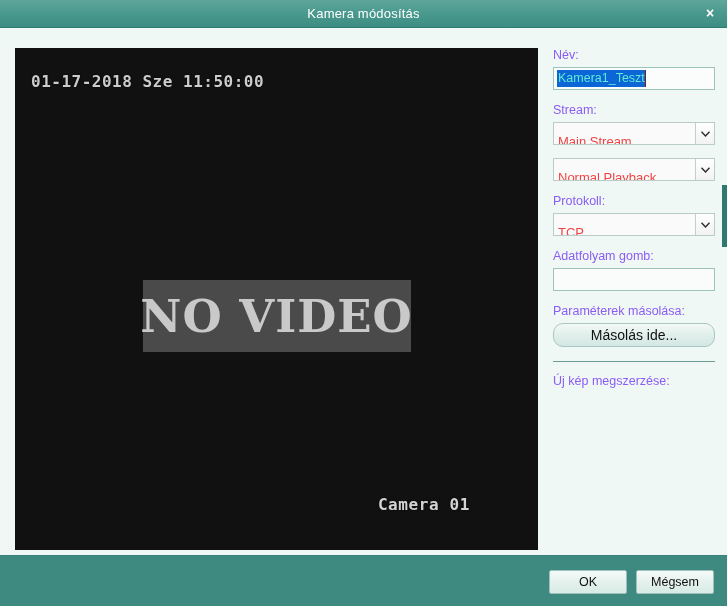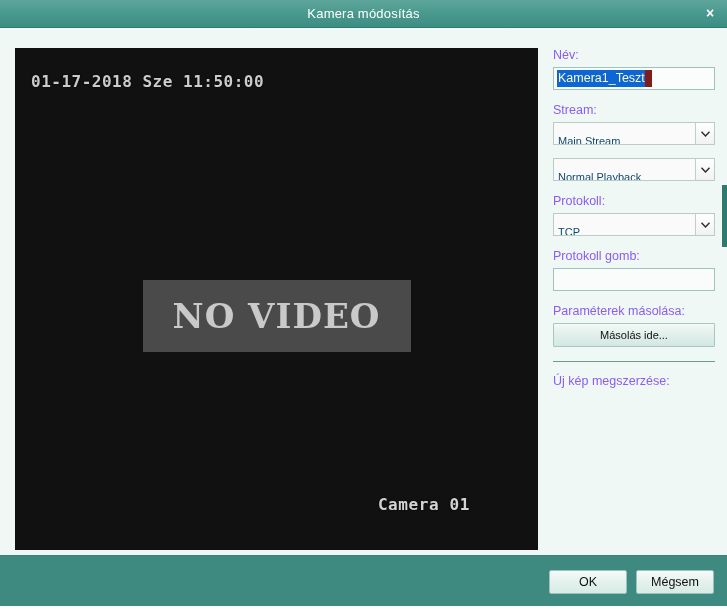--- a/index.html
+++ b/index.html
@@ -109,21 +109,21 @@
     background: #4a4a4a;
     display: flex;
     align-items: center;
     justify-content: center;
     filter: blur(0.7px);
   }
   .novideo-text {
     color: #c9c9c9;
     font-family: "DejaVu Serif", "Liberation Serif", serif;
     font-weight: bold;
-    font-size: 34px;
+    font-size: 45px;
     letter-spacing: 1px;
     line-height: 1;
     white-space: nowrap;
   }
 
   
   .form-panel {
     position: absolute;
     left: 553px; top: 20px;
     width: 165px;
@@ -145,35 +145,35 @@
     padding: 0 3px;
     font-size: 12.5px;
     line-height: 21px;
     color: #111;
     overflow: hidden;
     white-space: nowrap;
   }
   .text-input.empty { background: #fafcfb; }
   .sel-text {
     background: #0c66d6;
-    color: #fef9c3;
+    color: #5eead4;
     padding: 1px 0 2px 1px;
-    border-right: 7px solid #7f1d1d;
+    border-right: 1px solid #7f1d1d;
   }
 
   .select {
     position: relative;
     box-sizing: border-box;
     width: 162px;
     height: 23px;
     border: 1px solid #b9ccc8;
     background: #fafafa;
-    font-size: 11px;
+    font-size: 13px;
     line-height: 21px;
-    color: #0c4a6e;
+    color: #ef4444;
     padding: 8px 22px 0 4px;
     white-space: nowrap;
     overflow: hidden;
   }
   .select-arrow {
     position: absolute;
     right: 0; top: 0;
     width: 18px; height: 21px;
     border-left: 1px solid #bdd0cb;
     background: linear-gradient(to bottom, #ffffff, #f2f2f2);
@@ -181,24 +181,24 @@
     align-items: center;
     justify-content: center;
   }
   .select-arrow svg { display: block; }
 
   .btn {
     box-sizing: border-box;
     width: 162px;
     height: 24px;
     border: 1px solid #a9c6c0;
-    border-radius: 1px;
+    border-radius: 10px;
     background: linear-gradient(to bottom, #f3f9f7 0%, #dfeeea 55%, #d4e8e3 100%);
     color: #111;
-    font-size: 11px;
+    font-size: 14px;
     line-height: 22px;
     text-align: center;
     cursor: pointer;
     font-family: "Liberation Sans", sans-serif;
     white-space: nowrap;
   }
 
   .divider {
     width: 162px;
     height: 0;
@@ -308,21 +308,21 @@
           <span>TCP</span>
           <span class="select-arrow">
             <svg width="9" height="6" viewBox="0 0 9 6">
                 <path d="M0.5 0.8 L4.5 5 L8.5 0.8" fill="none" stroke="#2b2b2b" stroke-width="1.4"></path>
               </svg>
           </span>
         </div>
       </div>
 
       <div class="field-block">
-        <div class="field-label">Protokoll gomb:</div>
+        <div class="field-label">Adatfolyam gomb:</div>
         <div class="text-input empty"></div>
       </div>
 
       <div class="field-block">
         <div class="field-label">Paraméterek másolása:</div>
         <div class="btn">Másolás ide...</div>
       </div>
 
       <div class="divider"></div>
 

